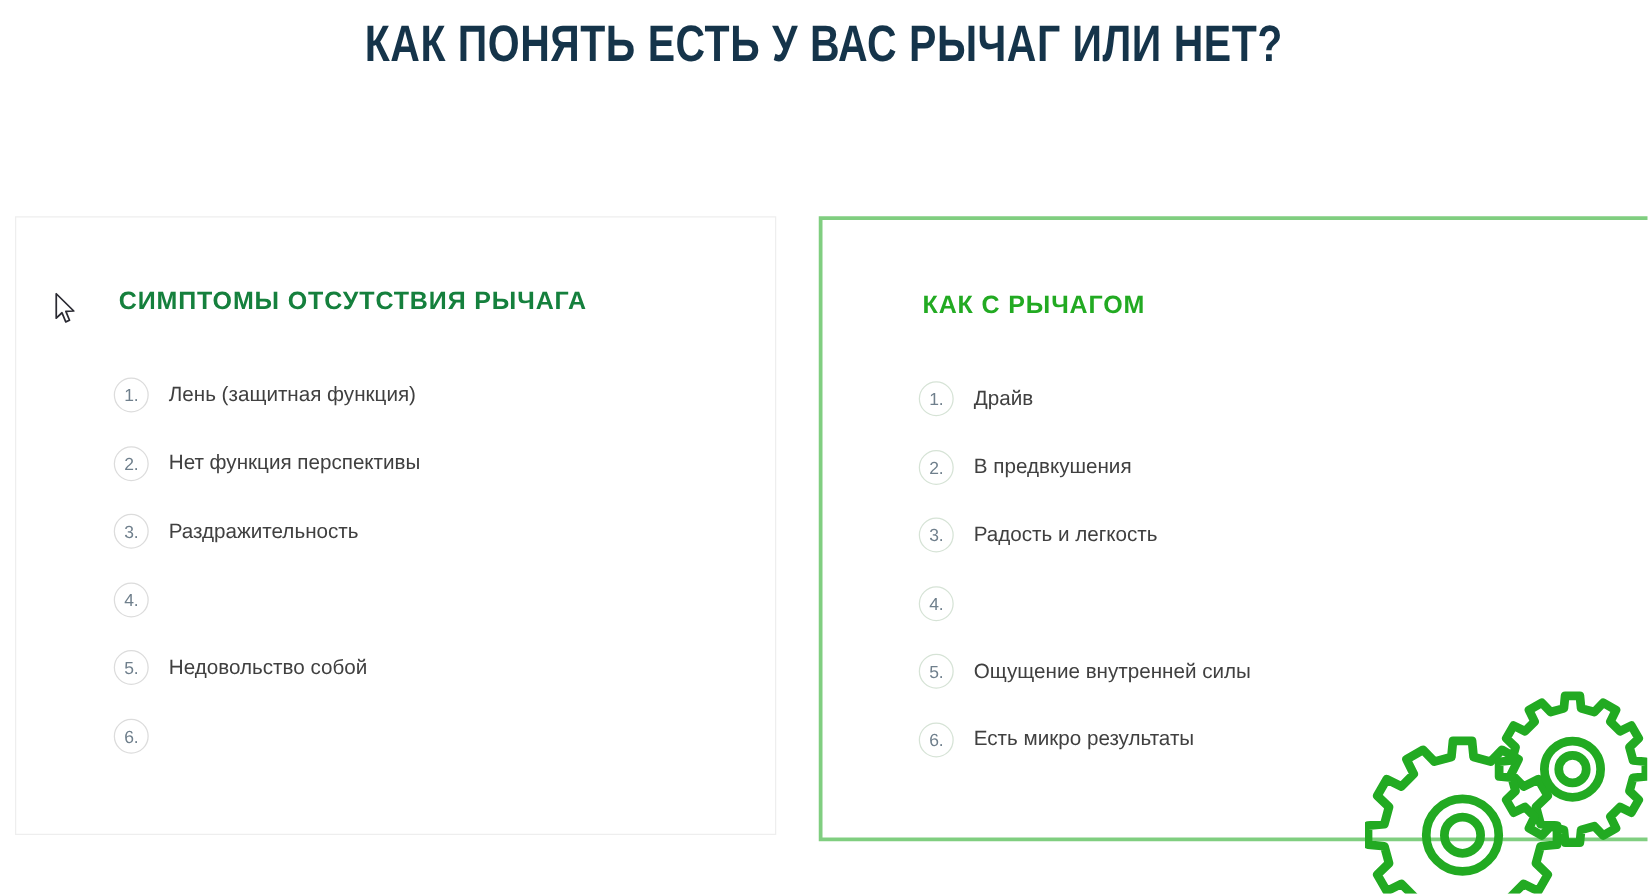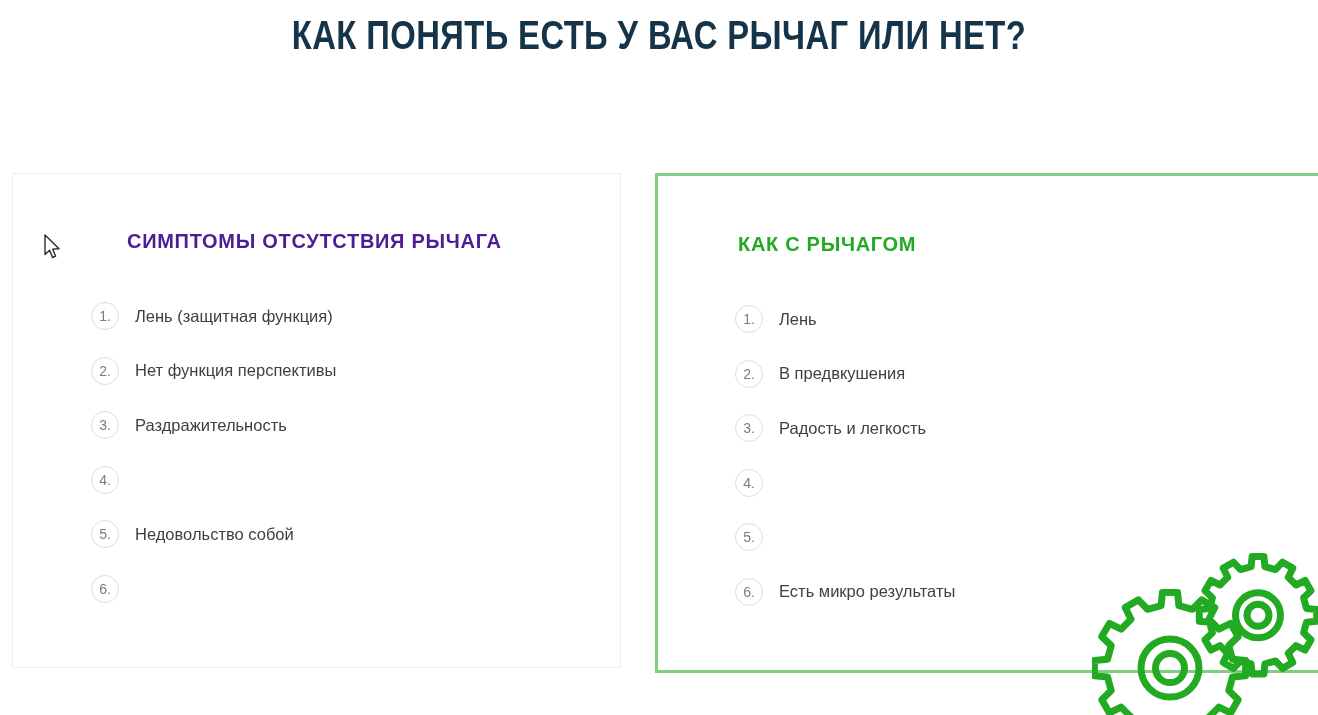--- a/index.html
+++ b/index.html
@@ -58,22 +58,21 @@
   .card-heading {
     position: absolute;
     font-size: 20px;
     font-weight: bold;
     letter-spacing: 0.7px;
     white-space: nowrap;
   }
   .card-left .card-heading {
     left: 82px;
     top: 56px;
-    color: #4c1d95;
-    margin-left: 32px;
+    color: #15803d;
   }
   .card-right .card-heading {
     left: 80px;
     top: 57px;
     color: #22aa22;
   }
 
   
   .item-list {
     position: absolute;
@@ -169,35 +168,36 @@
     </li>
   </ul>
 </div>
 
 <div class="card card-right">
   <div class="card-heading">КАК С РЫЧАГОМ</div>
 
   <ul class="item-list">
     <li class="list-item">
       <span class="item-num">1.</span>
-      <span class="item-text">Лень</span>
+      <span class="item-text">Драйв</span>
     </li>
     <li class="list-item">
       <span class="item-num">2.</span>
       <span class="item-text">В предвкушения</span>
     </li>
     <li class="list-item">
       <span class="item-num">3.</span>
       <span class="item-text">Радость и легкость</span>
     </li>
     <li class="list-item">
       <span class="item-num">4.</span>
     </li>
     <li class="list-item">
       <span class="item-num">5.</span>
+      <span class="item-text">Ощущение внутренней силы</span>
     </li>
     <li class="list-item">
       <span class="item-num">6.</span>
       <span class="item-text">Есть микро результаты</span>
     </li>
   </ul>
 </div>
 
 <svg class="gears" viewBox="0 0 226 173">
   <g fill="none" stroke="#22aa22" stroke-width="7" stroke-linejoin="round" stroke-linecap="round">

